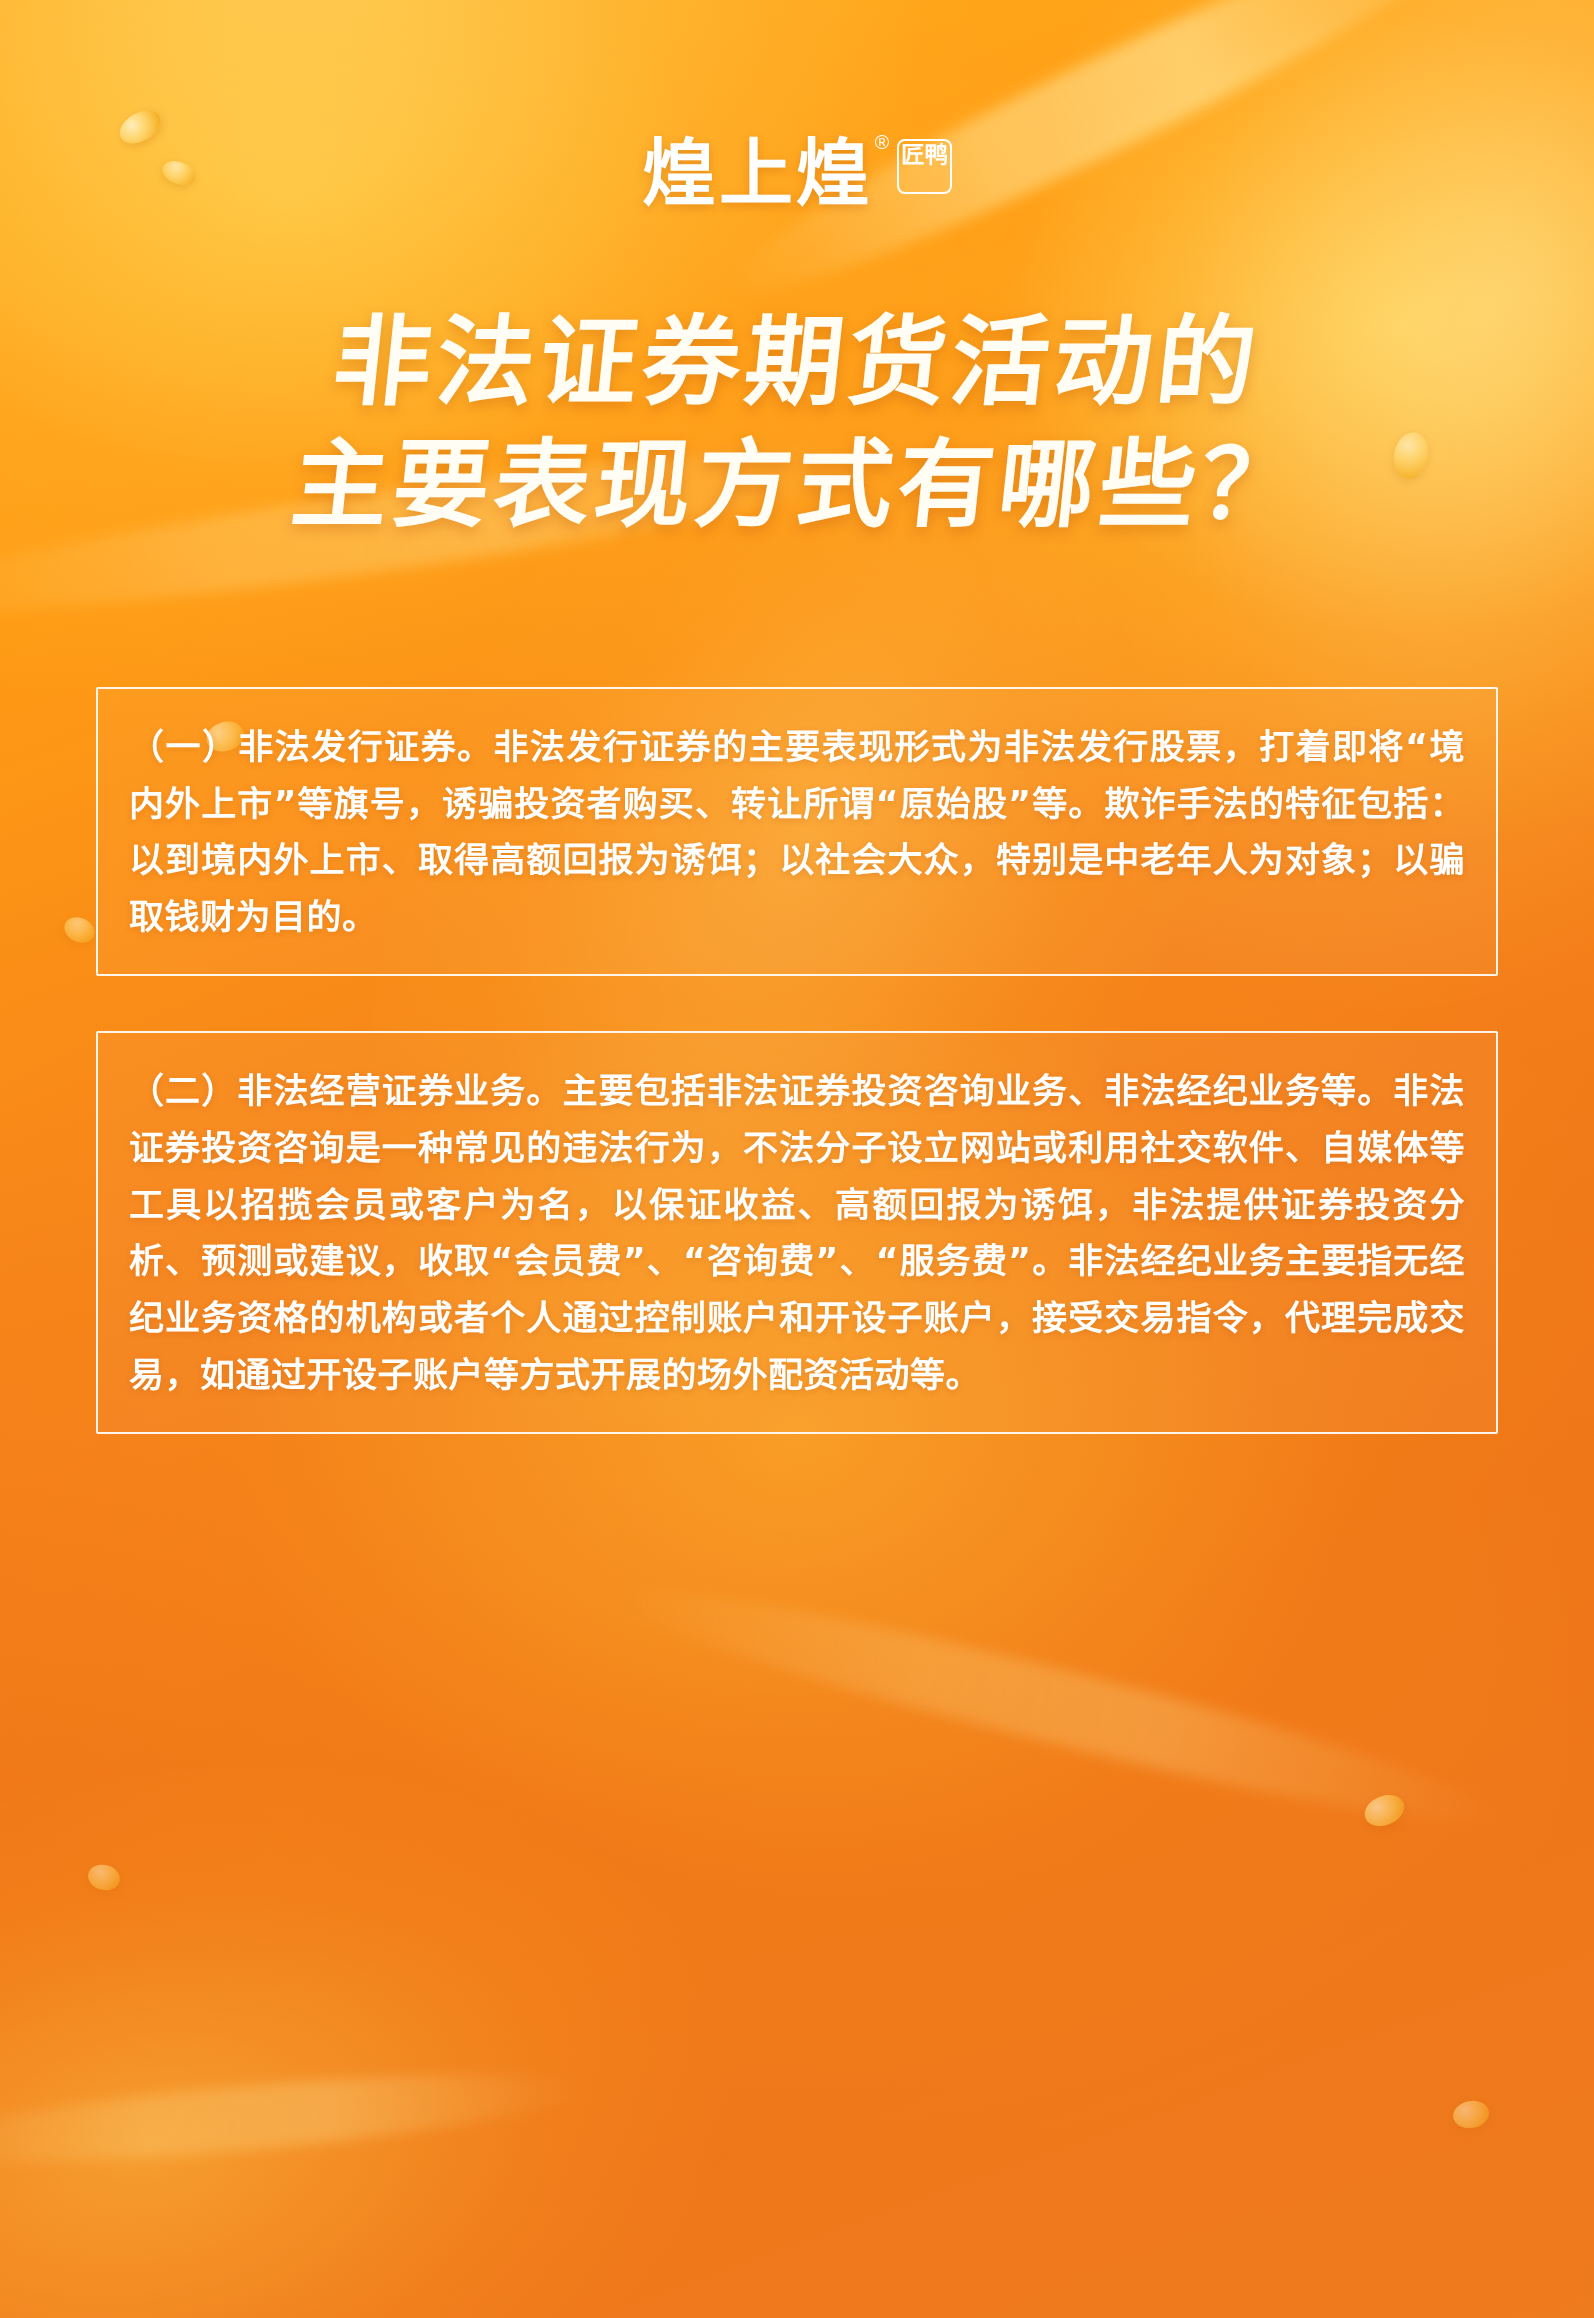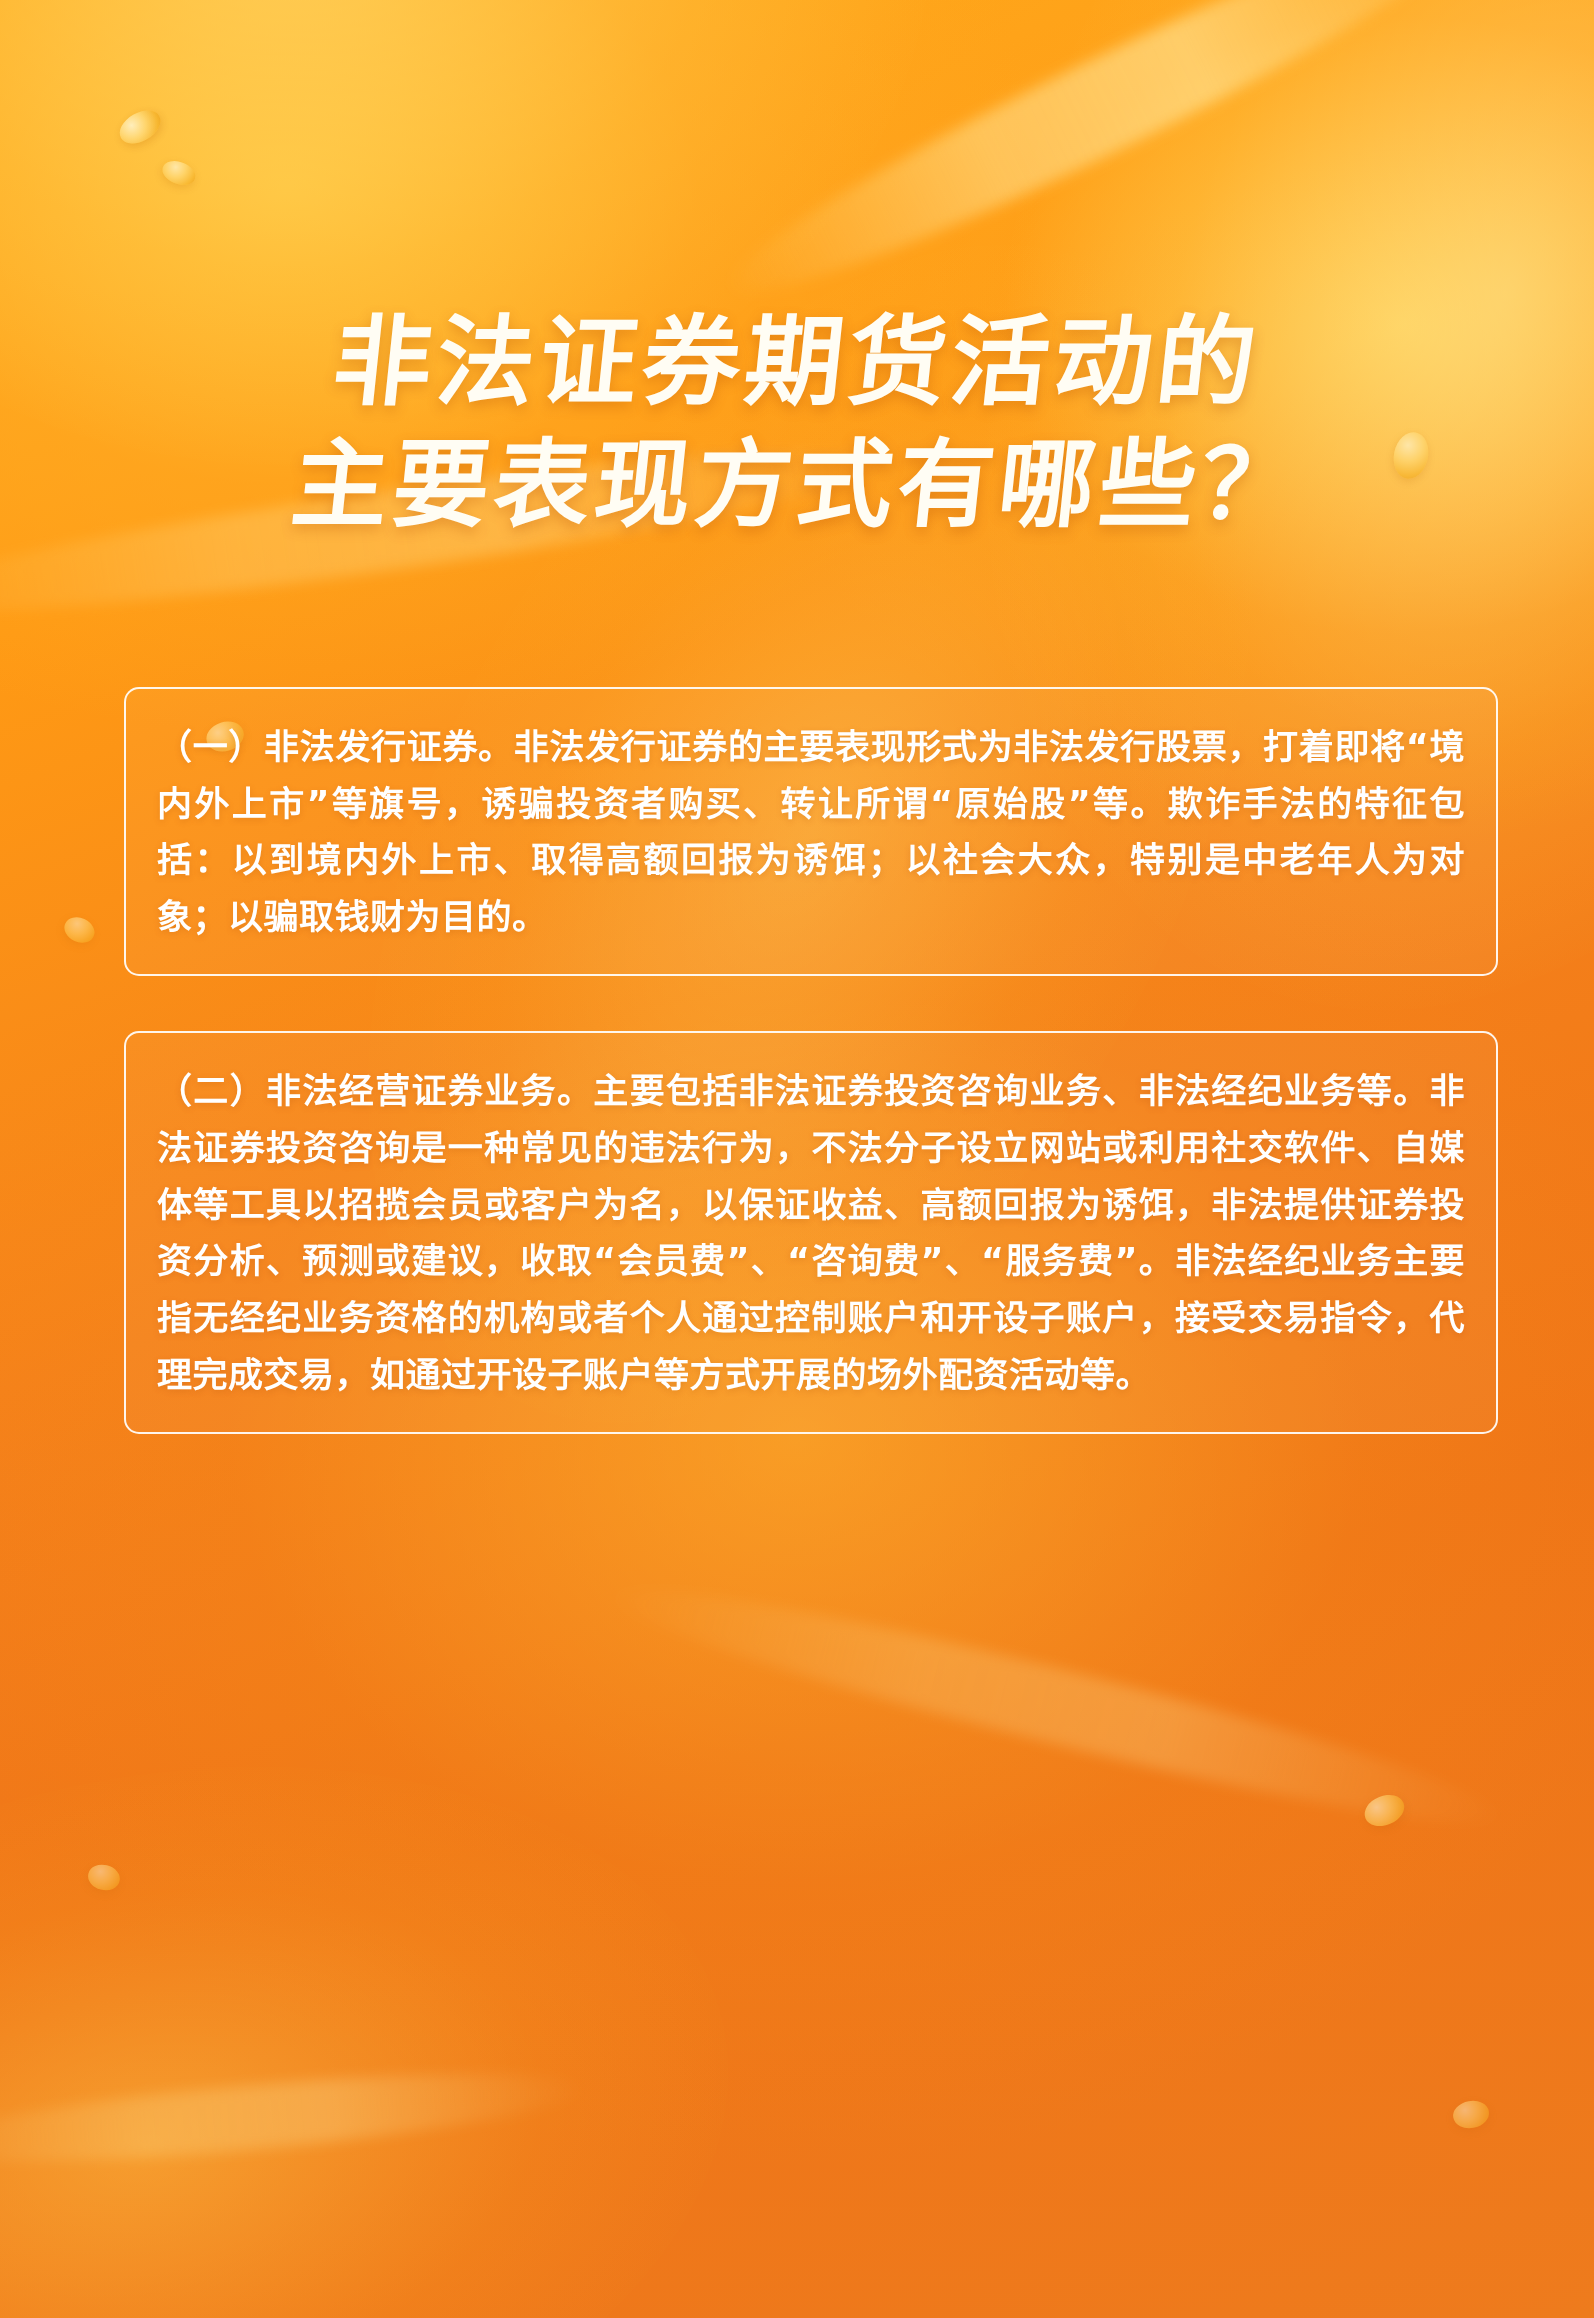--- a/index.html
+++ b/index.html
@@ -132,26 +132,25 @@
 
   
   .cards {
     position: absolute;
     left: 96px;
     right: 96px;
     top: 687px;
   }
   .card {
     border: 2.5px solid rgba(255,255,255,0.92);
-    border-radius: 15px;
+    border-radius: 2px;
     padding: 30px 31px 28.5px 31px;
     margin-bottom: 55px;
     box-sizing: border-box;
     background: rgba(255,255,255,0.04);
-    margin-left: 28px;
   }
   .card p {
     margin: 0;
     color: #ffffff;
     font-family: "DejaVu Sans", "Liberation Sans", sans-serif;
     font-weight: bold;
     font-size: 35px;
     line-height: 1.62;
     text-align: justify;
     text-align-last: left;
@@ -176,20 +175,23 @@
 
   <div class="coin" style="width:44px;height:27.5px;left:118px;top:113px;transform:rotate(-30deg);"></div>
   <div class="coin" style="width:34px;height:21.6px;left:162px;top:162px;transform:rotate(20deg);opacity:.75;"></div>
   <div class="coin" style="width:34px;height:47px;left:1394px;top:432px;transform:rotate(12deg);opacity:.7;"></div>
   <div class="coin" style="width:38px;height:28.5px;left:206px;top:722px;transform:rotate(-18deg);opacity:.6;"></div>
   <div class="coin" style="width:31px;height:23.6px;left:64px;top:918px;transform:rotate(24deg);opacity:.55;"></div>
   <div class="coin" style="width:41px;height:29.4px;left:1364px;top:1796px;transform:rotate(-22deg);opacity:.6;"></div>
   <div class="coin" style="width:32px;height:24.5px;left:88px;top:1865px;transform:rotate(14deg);opacity:.5;"></div>
   <div class="coin" style="width:36px;height:26.5px;left:1453px;top:2101px;transform:rotate(-10deg);opacity:.5;"></div>
 
+  <div class="logo-wrap">
+    <span class="logo-text">煌上煌</span><span class="logo-reg">®</span><span class="logo-badge">匠鸭</span>
+  </div>
 
   <div class="title-wrap">
     <div class="title-line l1">非法证券期货活动的</div>
     <div class="title-line l2">主要表现方式有哪些？</div>
   </div>
 
   <div class="cards">
     <div class="card">
       <p>（一）非法发行证券。非法发行证券的主要表现形式为非法发行股票，打着即将“境内外上市”等旗号，诱骗投资者购买、转让所谓“原始股”等。欺诈手法的特征包括：以到境内外上市、取得高额回报为诱饵；以社会大众，特别是中老年人为对象；以骗取钱财为目的。</p>
     </div>

